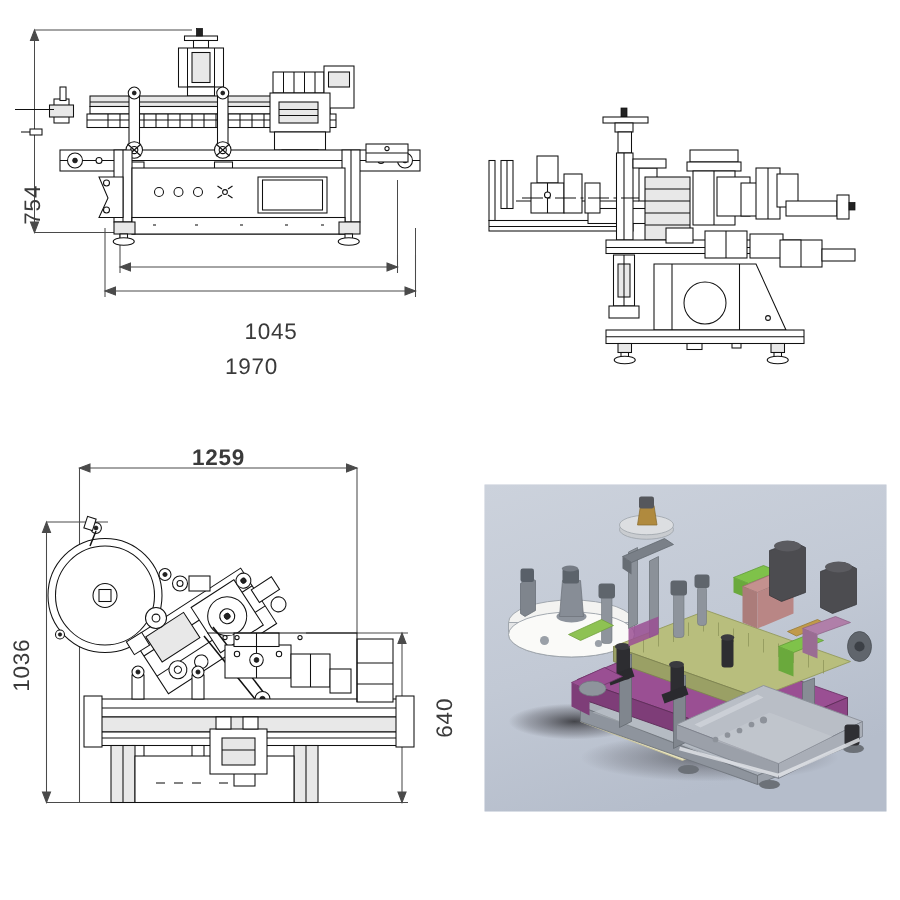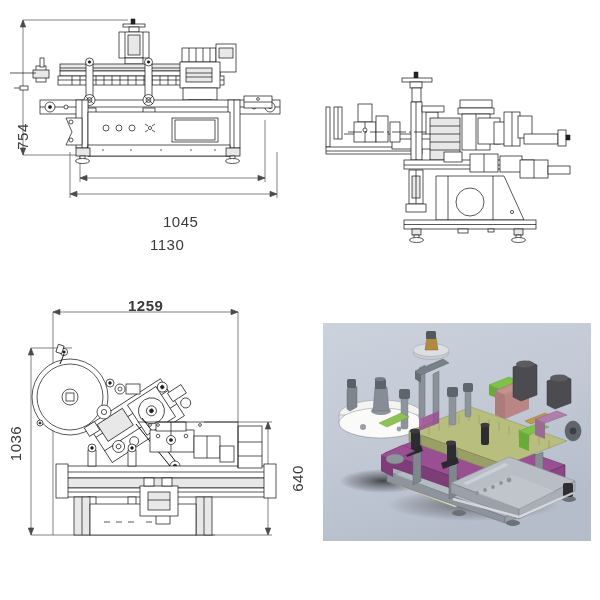--- a/index.html
+++ b/index.html
@@ -219,21 +219,21 @@
           <rect class="fillw" x="244" y="96" width="28" height="12"></rect>
           <line class="ln thin" x1="244" y1="102" x2="272" y2="102"></line>
           <circle class="fillw" cx="258" cy="99" r="1.4"></circle>
         </g>
       </g>
     </svg>
   </div>
 
   <div class="dimtext vert" style="left:2px;top:128px;width:40px;text-align:center;">754</div>
   <div class="dimtext" style="left:163px;top:213px;">1045</div>
-  <div class="dimtext" style="left:150px;top:236px;">1130</div>
+  <div class="dimtext" style="left:150px;top:236px;">1970</div>
 
   <div class="panel" style="left:318px;top:60px;width:280px;height:215px;">
     <svg width="280" height="215" viewBox="0 0 280 215">
       <g shape-rendering="geometricPrecision">
 
         <g>
           <rect class="fillw" x="8" y="47" width="4" height="40"></rect>
           <rect class="fillw" x="16" y="47" width="8" height="32"></rect>
           <line class="ln thin" x1="20" y1="47" x2="20" y2="79"></line>
           <rect class="fillw" x="8" y="87" width="96" height="7"></rect>

